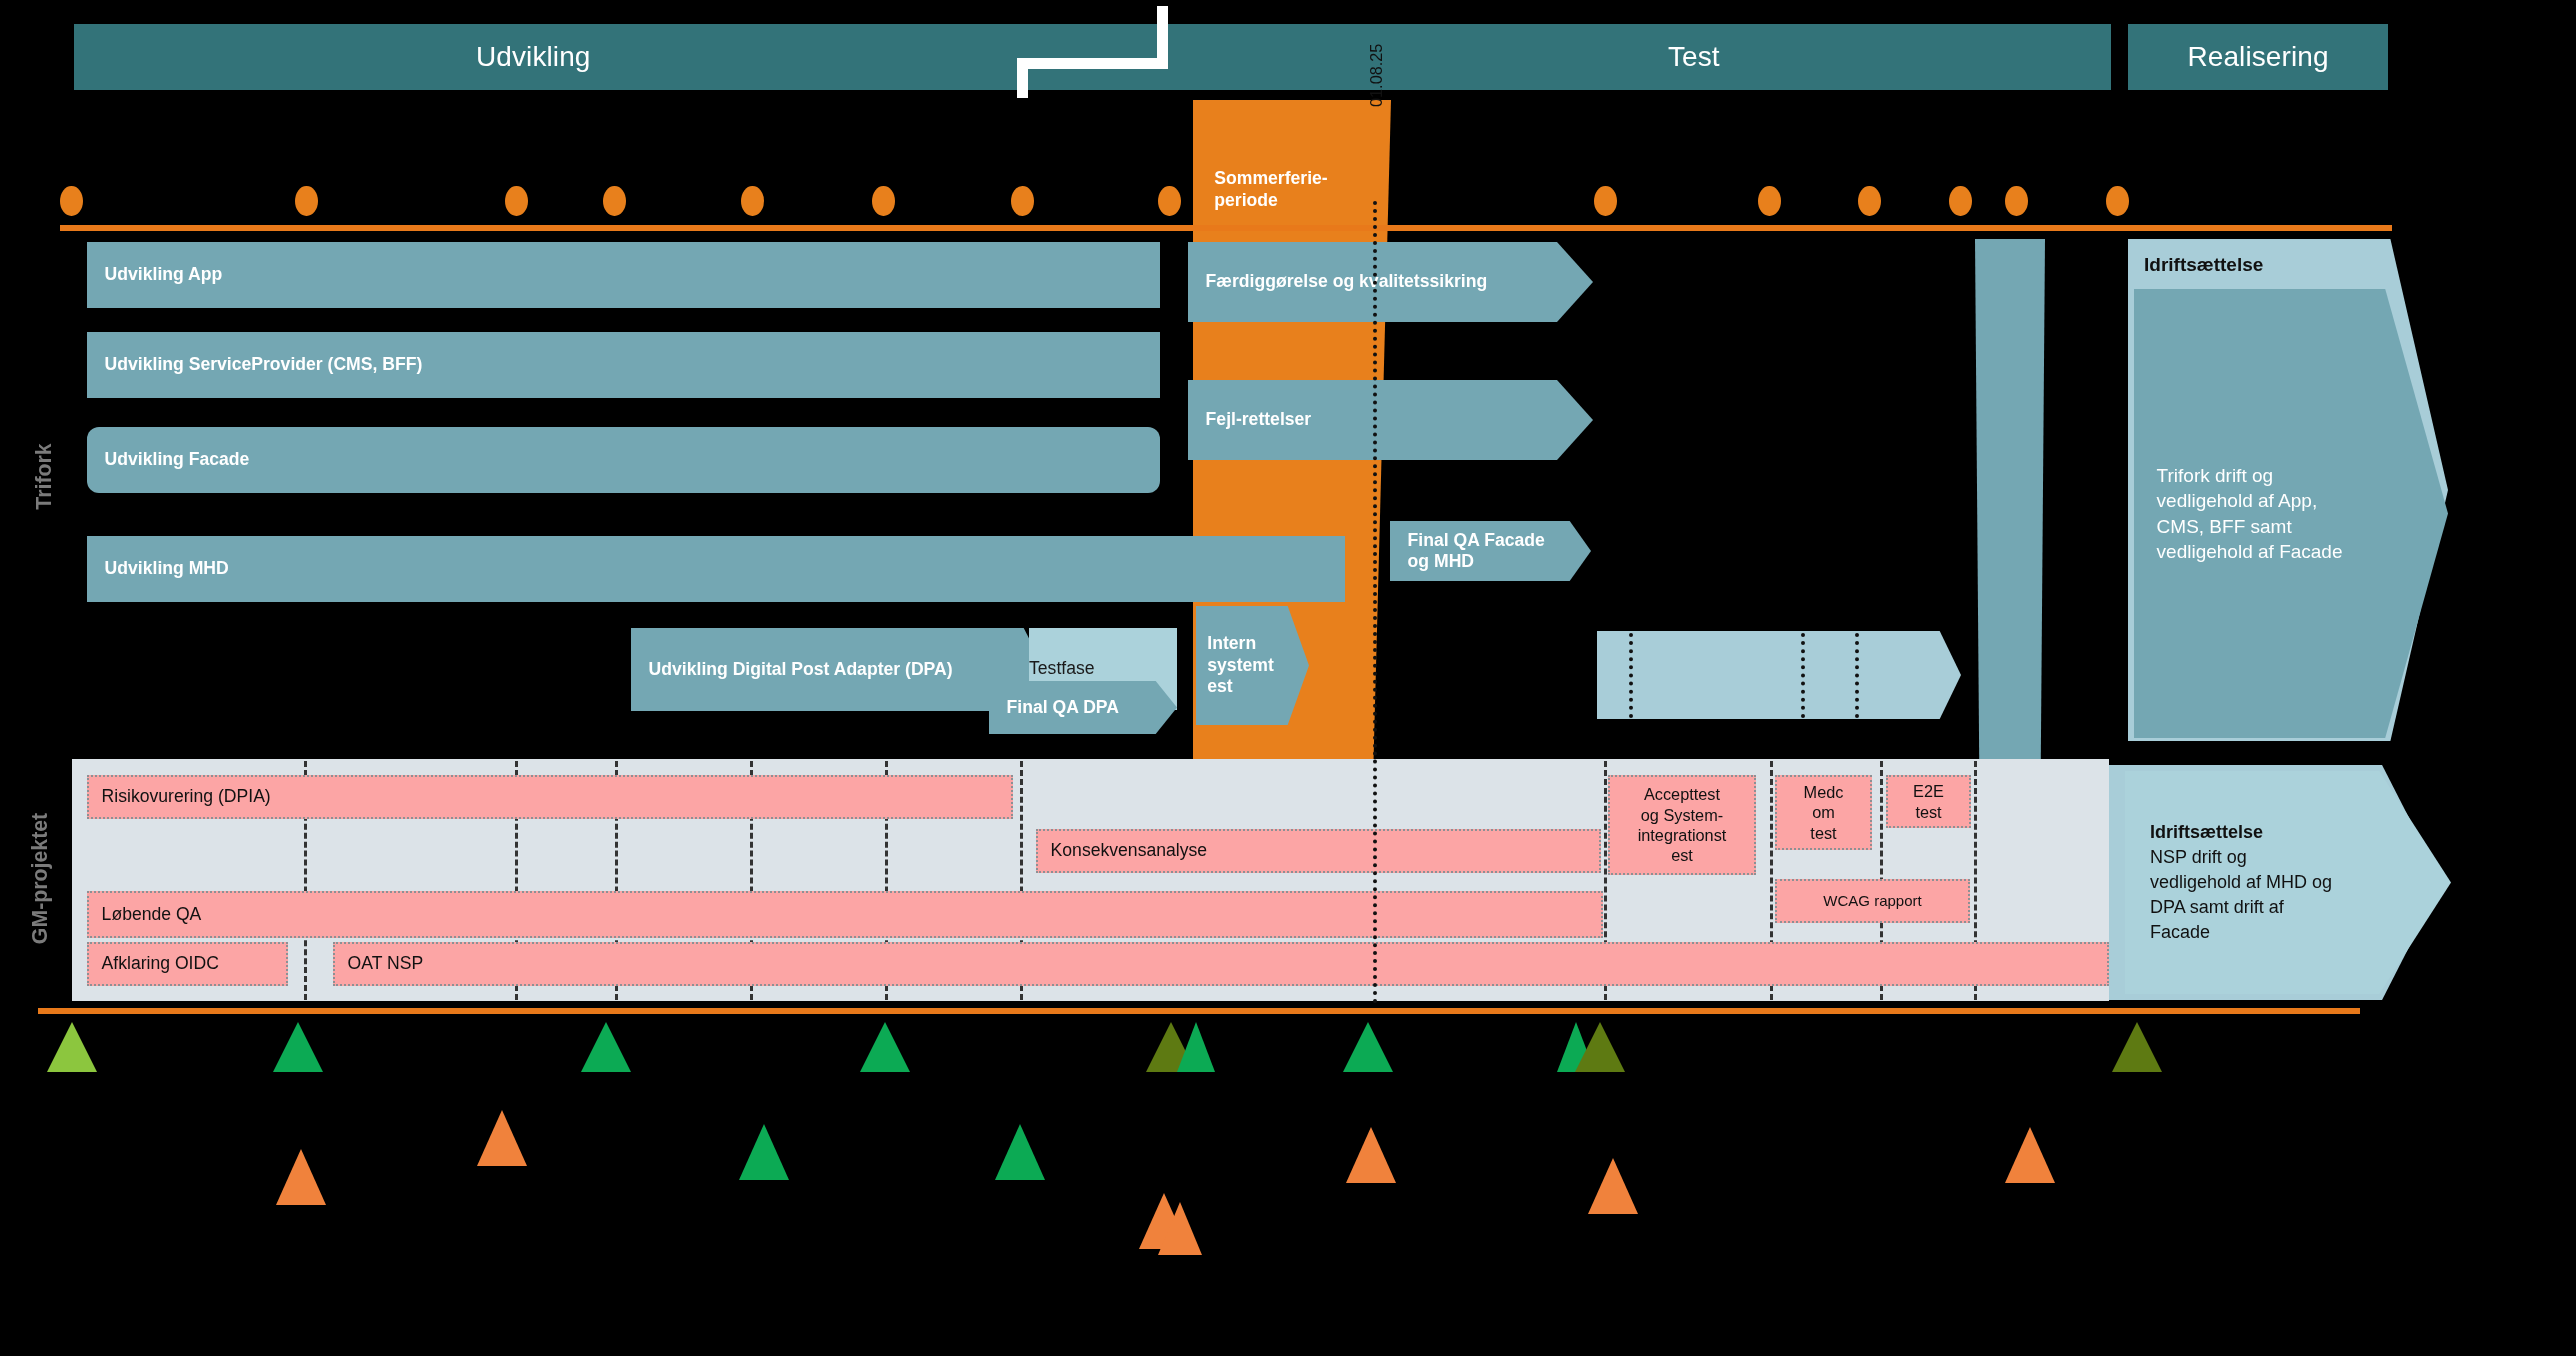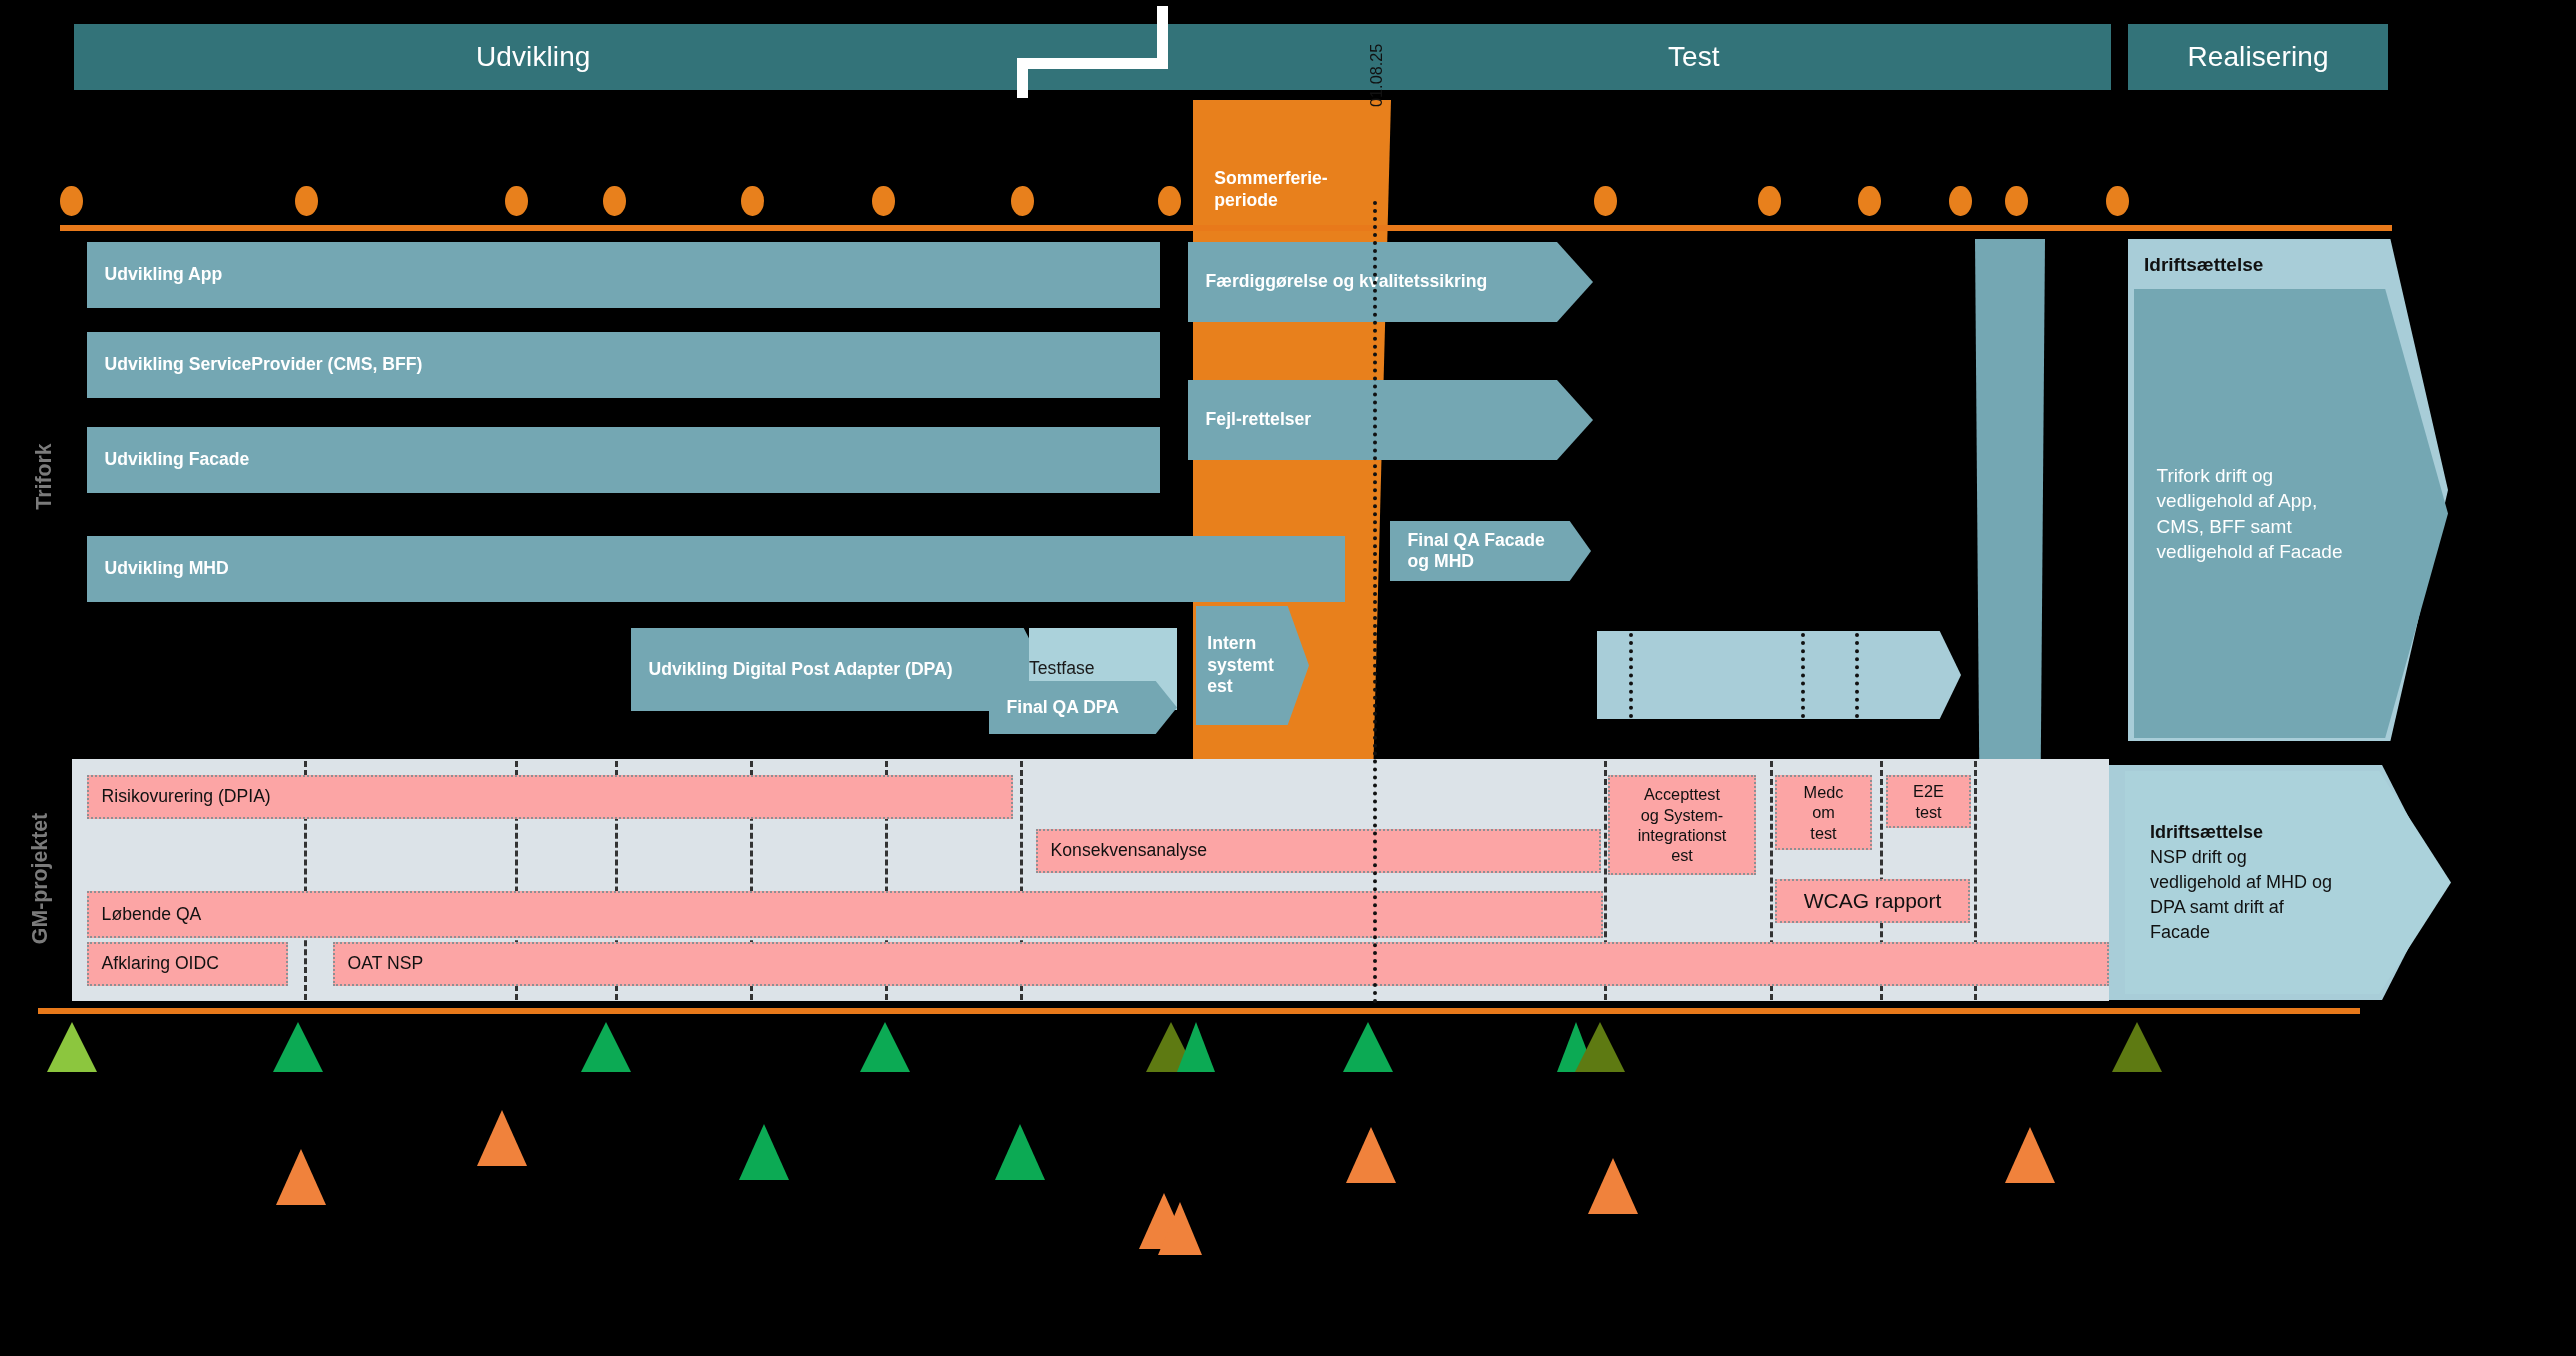--- a/index.html
+++ b/index.html
@@ -166,21 +166,21 @@
   <div class="grouplabel" style="left:-60px;top:866px;width:201px;text-align:center;transform:rotate(-90deg);">
     <span>GM-projektet</span>
   </div>
 
   <div class="bar teal" style="left:87px;top:242px;width:1073px;height:66px;">
     <span>Udvikling App</span>
   </div>
   <div class="bar teal" style="left:87px;top:324px;width:1073px;height:66px;margin-top:8px;">
     <span>Udvikling ServiceProvider (CMS, BFF)</span>
   </div>
-  <div class="bar teal" style="left:87px;top:427px;width:1073px;height:66px;">
+  <div class="bar teal" style="left:87px;top:427px;width:1073px;height:66px;border-radius:12px;">
     <span>Udvikling Facade</span>
   </div>
   <div class="bar teal" style="left:87px;top:520px;width:1258px;height:66px;margin-top:16px;">
     <span>Udvikling MHD</span>
   </div>
 
   <div class="bar teal chev" style="left:1188px;top:242px;width:405px;height:80px;">
     <span>Færdiggørelse og kvalitetssikring</span>
   </div>
   <div class="bar teal chev" style="left:1188px;top:380px;width:405px;height:80px;">
@@ -262,21 +262,21 @@
   </div>
   <div class="gmbox center" style="left:1775px;top:775px;width:97px;height:75px;font-size:16.3px;">
     <span style="white-space:pre-line;">Medc
 om
 test</span>
   </div>
   <div class="gmbox center" style="left:1886px;top:775px;width:85px;height:53px;font-size:16.3px;">
     <span style="white-space:pre-line;">E2E
 test</span>
   </div>
-  <div class="gmbox center" style="left:1775px;top:879px;width:195px;height:44px;font-size:21px;">
+  <div class="gmbox center" style="left:1775px;top:879px;width:195px;height:44px;font-size:15px;">
     <span>WCAG rapport</span>
   </div>
 
   <div class="idrift-outer" style="left:2109px;top:765px;width:333px;height:235px;"></div>
   <div class="idrift-bottom" style="left:2125px;top:771px;width:326px;height:223px;">
     <div>
       <b>Idriftsættelse</b>
       <span style="display:block;max-width:188px;">NSP drift og vedligehold af  MHD og DPA samt drift af Facade</span>
     </div>
   </div>

